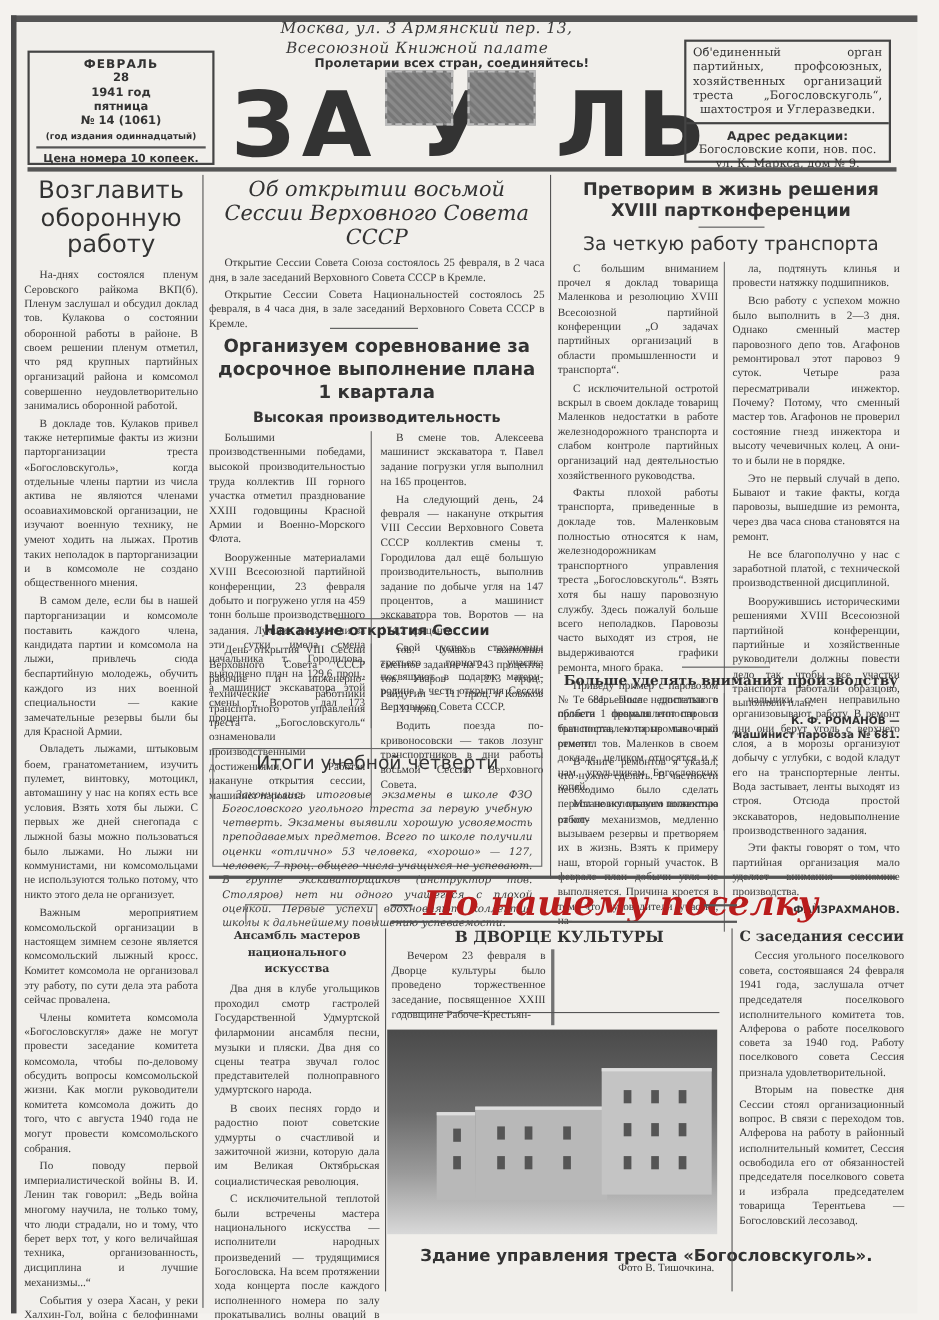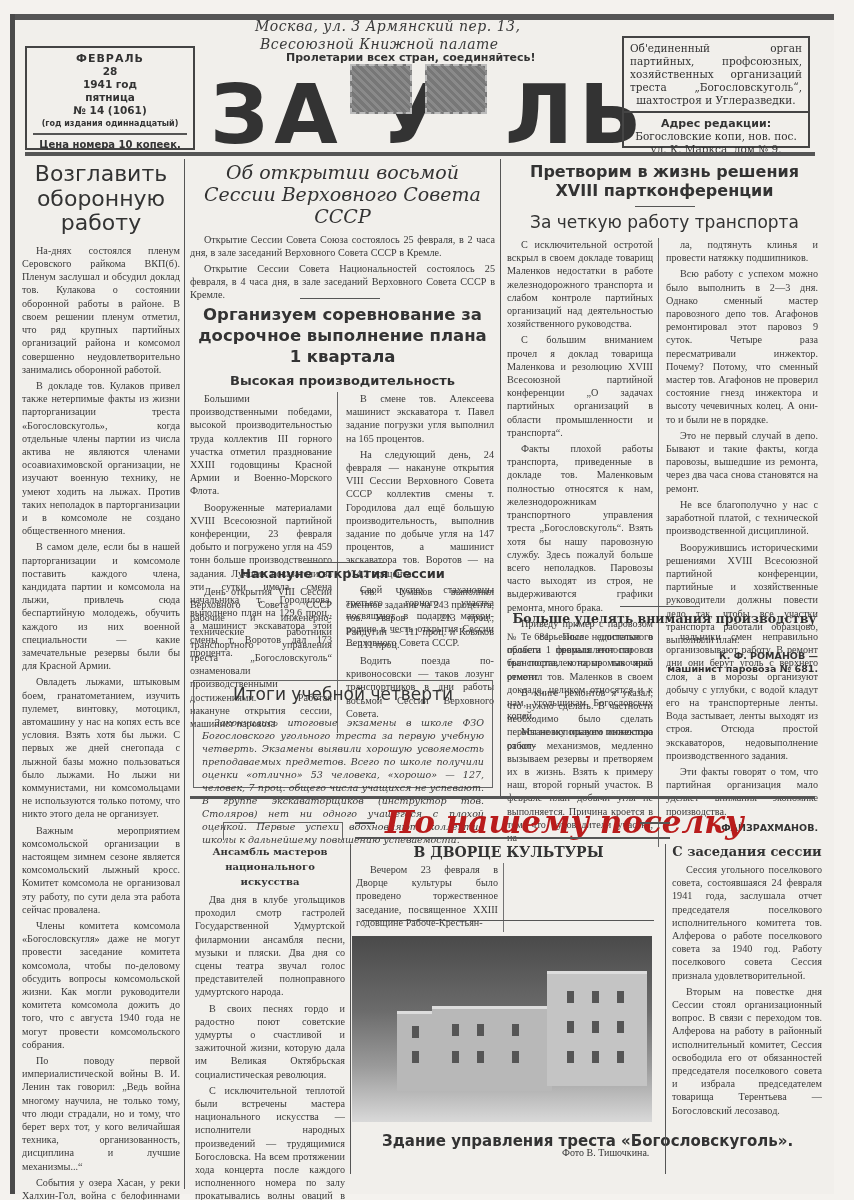--- a/index.html
+++ b/index.html
@@ -137,22 +137,22 @@
   </div>
 
   <div class="vrule" style="left:490px; top:145px; height:640px;"></div>
 
   <div class="abs" style="left:497px; top:148px; width:315px;">
     <div class="headline-bold" style="font-size:16px; line-height:19px;">Претворим в жизнь решения XVIII партконференции</div>
     <div class="thin-rule" style="position:relative; width:60px; margin:6px auto;"></div>
     <div class="headline-sans" style="font-size:17px; margin-bottom:6px;">За четкую работу транспорта</div>
     <div style="display:flex; gap:7px;">
       <div class="body-text" style="width:152px; border-right:1px solid #666; padding-right:5px;">
+        <p>С большим вниманием прочел я доклад товарища Маленкова и резолюцию XVIII Всесоюзной партийной конференции „О задачах партийных организаций в области промышленности и транспорта“.</p>
         <p>С исключительной остротой вскрыл в своем докладе товарищ Маленков недостатки в работе железнодорожного транспорта и слабом контроле партийных организаций над деятельностью хозяйственного руководства.</p>
-        <p>С большим вниманием прочел я доклад товарища Маленкова и резолюцию XVIII Всесоюзной партийной конференции „О задачах партийных организаций в области промышленности и транспорта“.</p>
         <p>Факты плохой работы транспорта, приведенные в докладе тов. Маленковым полностью относятся к нам, железнодорожникам транспортного управления треста „Богословскуголь“. Взять хотя бы нашу паровозную службу. Здесь пожалуй больше всего неполадков. Паровозы часто выходят из строя, не выдерживаются графики ремонта, много брака.</p>
         <p>Приведу пример с паровозом № 681. После длительного пробега 1 февраля этот паровоз был поставлен на промывочный ремонт.</p>
         <p>В книге ремонтов я указал, что нужно сделать. В частности необходимо было сделать перестановку правого инжектора от кот-</p>
       </div>
       <div class="body-text" style="width:152px;">
         <p>ла, подтянуть клинья и провести натяжку подшипников.</p>
         <p>Всю работу с успехом можно было выполнить в 2—3 дня. Однако сменный мастер паровозного депо тов. Агафонов ремонтировал этот паровоз 9 суток. Четыре раза пересматривали инжектор. Почему? Потому, что сменный мастер тов. Агафонов не проверил состояние гнезд инжектора и высоту чечевичных колец. А они-то и были не в порядке.</p>
         <p>Это не первый случай в депо. Бывают и такие факты, когда паровозы, вышедшие из ремонта, через два часа снова становятся на ремонт.</p>
         <p>Не все благополучно у нас с заработной платой, с технической производственной дисциплиной.</p>
         <p>Вооружившись историческими решениями XVIII Всесоюзной партийной конференции, партийные и хозяйственные руководители должны повести дело так, чтобы все участки транспорта работали образцово, выполняли план.</p>
@@ -192,21 +192,21 @@
       <p>В своих песнях гордо и радостно поют советские удмурты о счастливой и зажиточной жизни, которую дала им Великая Октябрьская социалистическая революция.</p>
       <p>С исключительной теплотой были встречены мастера национального искусства — исполнители народных произведений — трудящимися Богословска. На всем протяжении хода концерта после каждого исполненного номера по залу прокатывались волны оваций в одобрение.</p>
 
     </div>
   </div>
   <div class="vrule" style="left:340px; top:830px; height:330px;"></div>
 
   <div class="abs" style="left:346px; top:830px; width:305px;">
     <div class="headline-bold" style="font-family:'DejaVu Serif',serif; font-size:14px; margin-bottom:3px;">В ДВОРЦЕ КУЛЬТУРЫ</div>
     <div style="display:flex; gap:6px;">
-      <div class="body-text" style="width:148px; border-right:1px solid #737373; padding-right:5px;">
+      <div class="body-text" style="width:148px; border-right:3px solid #737373; padding-right:5px;">
         <p>Вечером 23 февраля в Дворце культуры было проведено торжественное заседание, посвященное XXIII годовщине Рабоче-Крестьян-</p>
       </div>
     </div>
   </div>
   <div class="thin-rule" style="left:352px; top:906px; width:292px;"></div>
 
   <div class="photo" style="left:342px; top:922px; width:300px; height:186px;">
     <div class="building" style="left:45px; top:75px; width:35px; height:80px;"></div>
     <div class="building" style="left:80px; top:70px; width:120px; height:85px;"></div>
     <div class="building" style="left:195px; top:35px; width:100px; height:115px; background:#c4c4c4;"></div>

